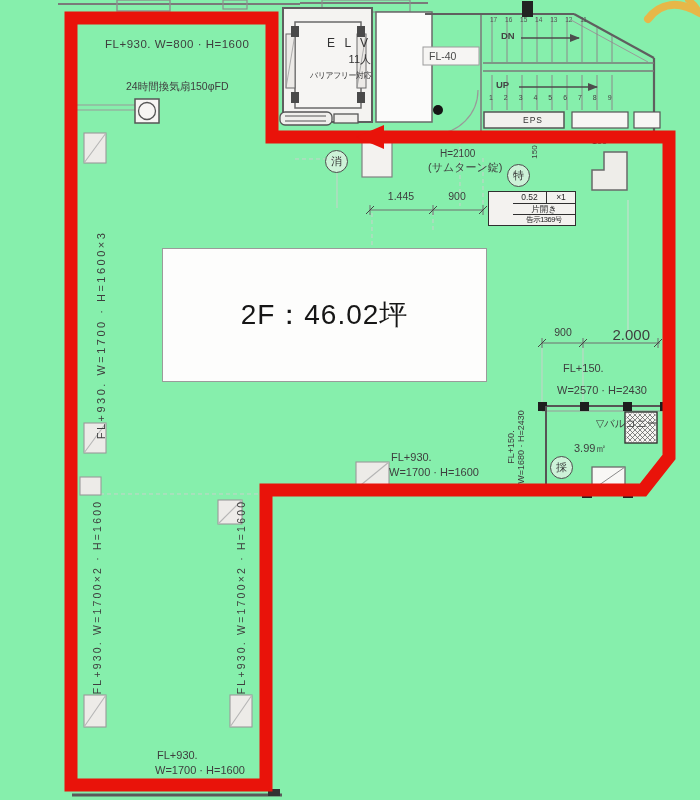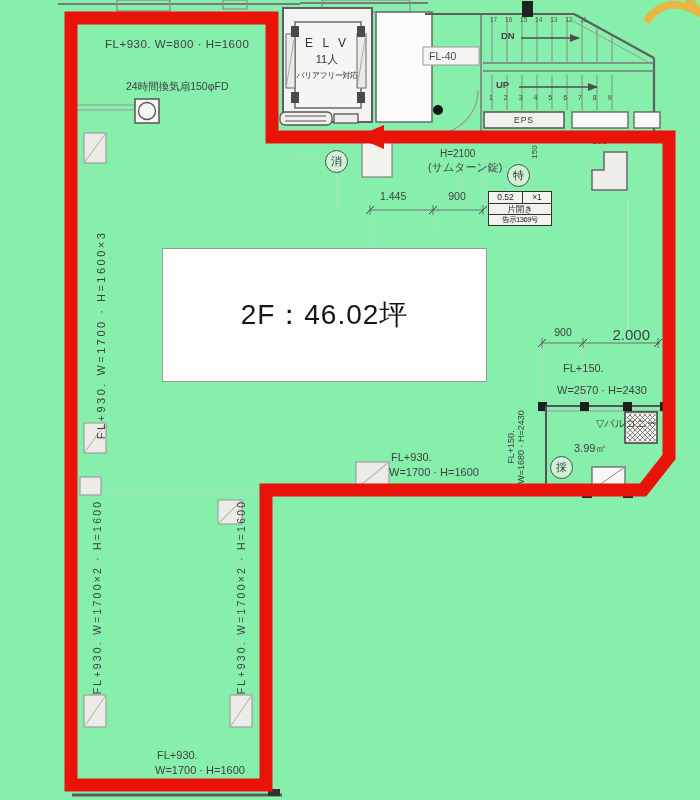--- a/index.html
+++ b/index.html
@@ -9,27 +9,27 @@
   .t{position:absolute;white-space:nowrap;color:#3e3e3e;
      font-family:"Liberation Sans","DejaVu Sans",sans-serif;line-height:1.15;}
   .vt{transform:translate(-50%,-50%) rotate(-90deg);}
   .circ{position:absolute;width:21px;height:21px;border:1.6px solid #4c4c4c;border-radius:50%;
         display:flex;align-items:center;justify-content:center;font-size:11px;color:#333;
         background:rgba(243,242,239,.65);}
   .area-box{position:absolute;left:162px;top:248px;width:323px;height:132px;background:#fdfdfc;
         border:1.5px solid #9b9b9b;display:flex;align-items:center;justify-content:center;
         font-size:28px;color:#161616;letter-spacing:1px;}
   .spec{position:absolute;left:488px;top:191px;width:62px;border:1.6px solid #2f2f2f;
-        background:#f3f2ef;font-size:8.5px;color:#262626;text-align:center;line-height:1.25;}
+        background:#f3f2ef;font-size:8.5px;color:#262626;text-align:center;line-height:1.25;padding-left:24px;}
   .spec .r1{display:flex;border-bottom:1.6px solid #2f2f2f;}
   .spec .r1 .c1{width:33px;border-right:1.6px solid #2f2f2f;}
   .spec .r1 .c2{flex:1;}
   .spec .r2{border-bottom:1.6px solid #2f2f2f;}
   .spec .r3{font-size:7.5px;letter-spacing:-0.5px;}
-  .elv{position:absolute;left:283px;top:36px;width:88px;text-align:center;color:#333;}
+  .elv{position:absolute;left:283px;top:36px;width:88px;text-align:right;color:#333;}
   .elv .l1{font-size:12px;letter-spacing:3px;}
   .elv .l2{font-size:11px;margin-top:2px;}
   .elv .l3{font-size:8px;margin-top:3px;letter-spacing:-0.5px;}
   .steps-u{font-size:6.5px;word-spacing:6px;color:#555;}
   .steps-l{font-size:7px;word-spacing:9px;color:#444;}
 </style>
 </head>
 <body>
 
 <div id="stage">
@@ -210,39 +210,39 @@
     <div class="l1">E L V</div>
     <div class="l2">11人</div>
     <div class="l3">バリアフリー対応</div>
   </div>
 
   <div class="t steps-u" style="left:490px;top:16px;">17 16 15 14 13 12 11</div>
   <div class="t" style="left:501px;top:31px;font-size:9.5px;font-weight:bold;color:#444;">DN</div>
   <div class="t" style="left:429px;top:50px;font-size:10.5px;color:#4a4a4a;">FL-40</div>
   <div class="t" style="left:496px;top:80px;font-size:9.5px;font-weight:bold;color:#444;">UP</div>
   <div class="t steps-l" style="left:489px;top:94px;">1 2 3 4 5 6 7 8 9</div>
-  <div class="t" style="left:484px;top:112px;width:80px;height:24px;text-align:center;line-height:16px;font-size:8.5px;letter-spacing:1px;color:#333;">EPS</div>
+  <div class="t" style="left:484px;top:112px;width:80px;height:24px;text-align:center;line-height:16px;font-size:8.5px;letter-spacing:1px;color:#333;padding-left:9px;">EPS</div>
 
   <div class="circ" style="left:325px;top:150px;">消</div>
   <div class="circ" style="left:507px;top:164px;">特</div>
   <div class="circ" style="left:550px;top:456px;">採</div>
 
   <div class="t" style="left:432px;top:148px;font-size:10px;margin-left:8px;">H=2100</div>
   <div class="t" style="left:428px;top:161px;font-size:11px;">(サムターン錠)</div>
 
   <div class="spec">
     <div class="r1">
       <div class="c1">0.52</div>
       <div class="c2">×1</div>
     </div>
     <div class="r2">片開き</div>
     <div class="r3">告示1369号</div>
   </div>
 
-  <div class="t" style="left:380px;top:190px;width:42px;text-align:left;font-size:10.5px;">1.445</div>
+  <div class="t" style="left:380px;top:190px;width:42px;text-align:center;font-size:10.5px;">1.445</div>
   <div class="t" style="left:442px;top:190px;width:30px;text-align:center;font-size:10.5px;">900</div>
 
   <div class="area-box">
     <span>2F：46.02坪</span>
   </div>
 
   <div class="t" style="left:548px;top:326px;width:30px;text-align:center;font-size:10.5px;">900</div>
   <div class="t" style="left:608px;top:326px;width:42px;text-align:right;font-size:15px;">2.000</div>
 
   <div class="t" style="left:563px;top:362px;font-size:11px;">FL+150.</div>

